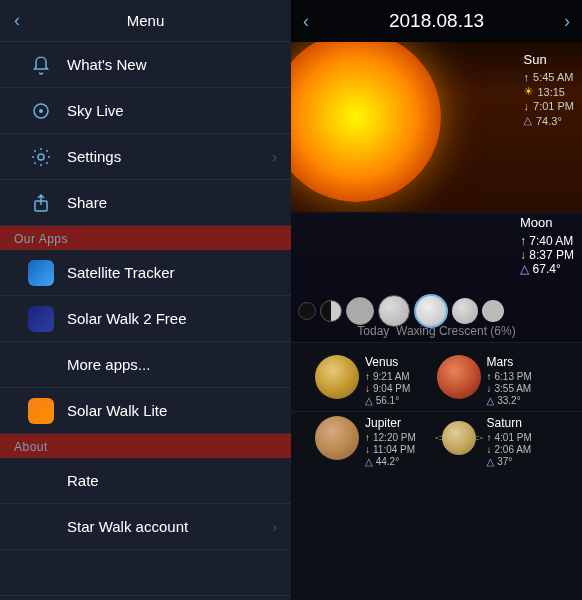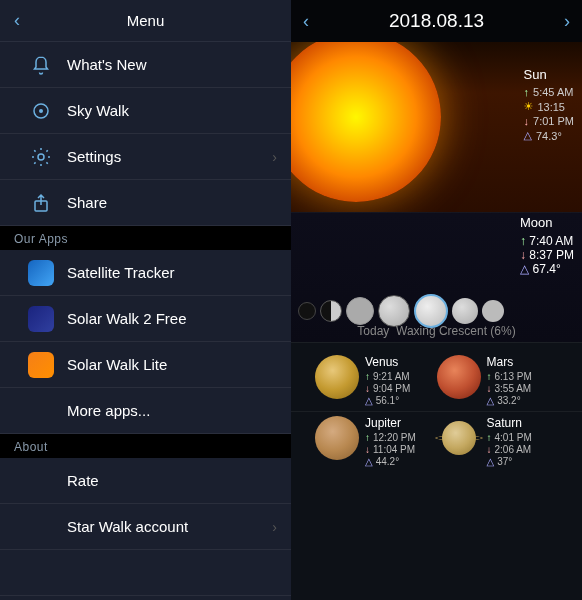--- a/index.html
+++ b/index.html
@@ -77,21 +77,21 @@
       position: absolute;
       right: 14px;
       color: #555;
       font-size: 14px;
     }
 
     .section-label {
       padding: 6px 14px 4px;
       font-size: 12px;
       color: #8899aa;
-      background: #000000;
+      background: #7f1d1d;
       letter-spacing: 0.5px;
     }
 
     
     .icon-satellite {
       background: linear-gradient(135deg, #1565c0, #42a5f5);
       border-radius: 6px;
       width: 26px; height: 26px;
     }
     .icon-solar {
@@ -171,21 +171,20 @@
       top: 10px;
       color: #fff;
       font-size: 12px;
       text-align: left;
     }
 
     .sun-info .body-name {
       font-size: 13px;
       font-weight: 500;
       margin-bottom: 4px;
-      margin-top: 15px;
     }
 
     .sun-info .info-row {
       display: flex;
       align-items: center;
       gap: 4px;
       margin: 2px 0;
       font-size: 11px;
       color: #ccc;
     }
@@ -367,21 +366,21 @@
       <span>What's New</span>
     </div>
 
     <div class="menu-item">
       <div class="item-icon">
         <svg width="20" height="20" viewBox="0 0 20 20">
           <circle cx="10" cy="10" r="7" stroke="#6cb0e0" stroke-width="1.5" fill="none"></circle>
           <circle cx="10" cy="10" r="2" fill="#6cb0e0"></circle>
         </svg>
       </div>
-      <span>Sky Walk</span>
+      <span>Sky Live</span>
     </div>
 
     <div class="menu-item">
       <div class="item-icon">
         <svg width="20" height="20" viewBox="0 0 20 20">
           <circle cx="10" cy="10" r="3" stroke="#6cb0e0" stroke-width="1.5" fill="none"></circle>
           <path d="M10 1v2M10 17v2M1 10h2M17 10h2M3.2 3.2l1.4 1.4M15.4 15.4l1.4 1.4M3.2 16.8l1.4-1.4M15.4 4.6l1.4-1.4" stroke="#6cb0e0" stroke-width="1.5"></path>
         </svg>
       </div>
       <span>Settings</span>
@@ -409,29 +408,29 @@
     </div>
 
     <div class="menu-item">
       <div class="item-icon">
         <div class="icon-solar"></div>
       </div>
       <span>Solar Walk 2 Free</span>
     </div>
 
     <div class="menu-item">
+      <div class="item-icon"></div>
+      <span>More apps...</span>
+    </div>
+
+    <div class="menu-item">
       <div class="item-icon">
         <div class="icon-solar-lite"></div>
       </div>
       <span>Solar Walk Lite</span>
-    </div>
-
-    <div class="menu-item">
-      <div class="item-icon"></div>
-      <span>More apps...</span>
     </div>
 
     <div class="section-label">About</div>
 
     <div class="menu-item">
       <div class="item-icon"></div>
       <span>Rate</span>
     </div>
 
     <div class="menu-item">

